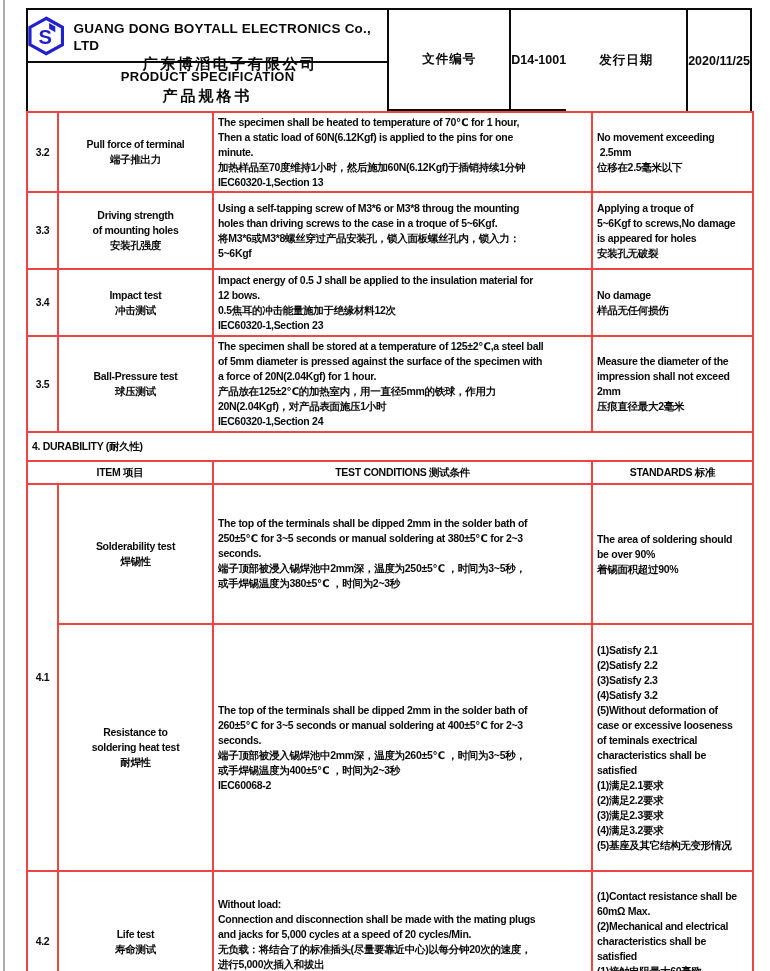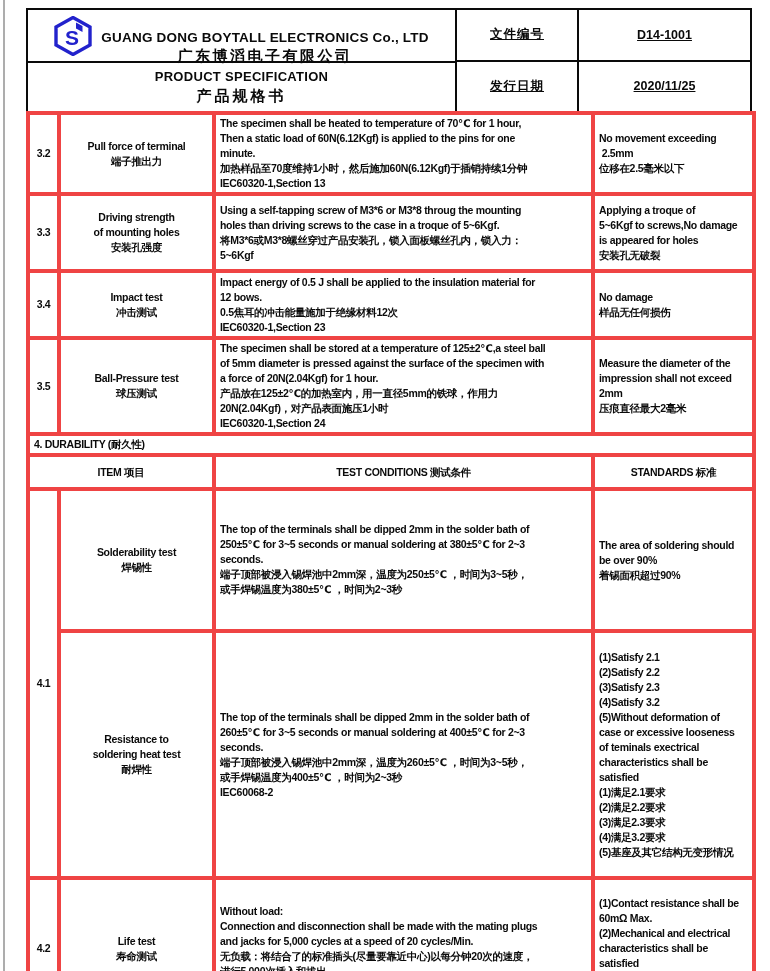--- a/index.html
+++ b/index.html
@@ -14,30 +14,30 @@
   
   .hdr{display:flex;height:105px;border:2px solid #0a0a0a;box-sizing:border-box;}
   .hdr-left{width:429px;border-right:2px solid #0a0a0a;display:flex;flex-direction:column;box-sizing:border-box;}
   .hdr-company{height:53px;border-bottom:2px solid #0a0a0a;display:flex;align-items:center;justify-content:center;gap:9px;box-sizing:border-box;}
   .company-txt{display:flex;flex-direction:column;align-items:center;line-height:1.25;}
   .company-en{font-size:13.5px;letter-spacing:.2px;margin-top:24px;}
   .company-cn{font-size:15px;letter-spacing:2.5px;}
   .hdr-title{flex:1;display:flex;flex-direction:column;align-items:center;justify-content:center;line-height:1.3;}
   .title-en{font-size:13px;letter-spacing:.3px;}
   .title-cn{font-size:15px;letter-spacing:3px;}
-  .hdr-right{flex:1;display:flex;flex-direction:column;text-decoration:underline;}
+  .hdr-right{flex:1;display:flex;flex-direction:row;}
   .meta-row{flex:1;display:flex;border-bottom:2px solid #0a0a0a;box-sizing:border-box;}
   .meta-row:last-child{border-bottom:none;}
   .meta-label{width:122px;border-right:2px solid #0a0a0a;display:flex;align-items:center;justify-content:center;font-size:12.5px;letter-spacing:1px;box-sizing:border-box;}
   .meta-value{flex:1;display:flex;align-items:center;justify-content:center;font-size:12.5px;white-space:pre;}
 
   
   table.spec{border-collapse:collapse;width:726px;table-layout:fixed;margin-top:-2px;}
   table.spec td{
-    border:4px solid #ef4444;padding:1px 4px;vertical-align:middle;
+    border:2px solid #ef4444;padding:1px 4px;vertical-align:middle;
     font-size:10.5px;letter-spacing:-.3px;line-height:15px;
     box-sizing:border-box;overflow:hidden;
   }
   .cell-num{text-align:center;font-size:12px;letter-spacing:0;padding:0;}
   .cell-item{text-align:center;white-space:pre-wrap;font-size:11px;letter-spacing:-.2px;}
   .cell-cond{text-align:left;white-space:pre-wrap;}
   .cell-std{text-align:left;white-space:pre-wrap;}
   .row-sec-title td{text-align:left;font-size:12.5px;letter-spacing:.2px;padding-left:6px;}
   .row-col-hdr td{text-align:center;font-size:11.5px;letter-spacing:0;padding:0;line-height:17px;}
   .clip76{height:76px;overflow:hidden;}
@@ -141,25 +141,25 @@
 a force of 20N(2.04Kgf) for 1 hour.
 产品放在125±2℃的加热室内，用一直径5mm的铁球，作用力
 20N(2.04Kgf)，对产品表面施压1小时
 IEC60320-1,Section 24</td>
       <td class="cell-std">Measure the diameter of the
 impression shall not exceed
 2mm
 压痕直径最大2毫米</td>
     </tr>
 
-    <tr class="row-sec-title" style="height:20px">
+    <tr class="row-sec-title" style="height:29px">
       <td colspan="4">4. DURABILITY (耐久性)</td>
     </tr>
 
-    <tr class="row-col-hdr" style="height:34px">
+    <tr class="row-col-hdr" style="height:23px">
       <td colspan="2">ITEM 项目</td>
       <td>TEST CONDITIONS 测试条件</td>
       <td>STANDARDS 标准</td>
     </tr>
 
     <tr style="height:80px">
       <td class="cell-num" rowspan="2">4.1</td>
       <td class="cell-item">Solderability test
 焊锡性</td>
       <td class="cell-cond">

